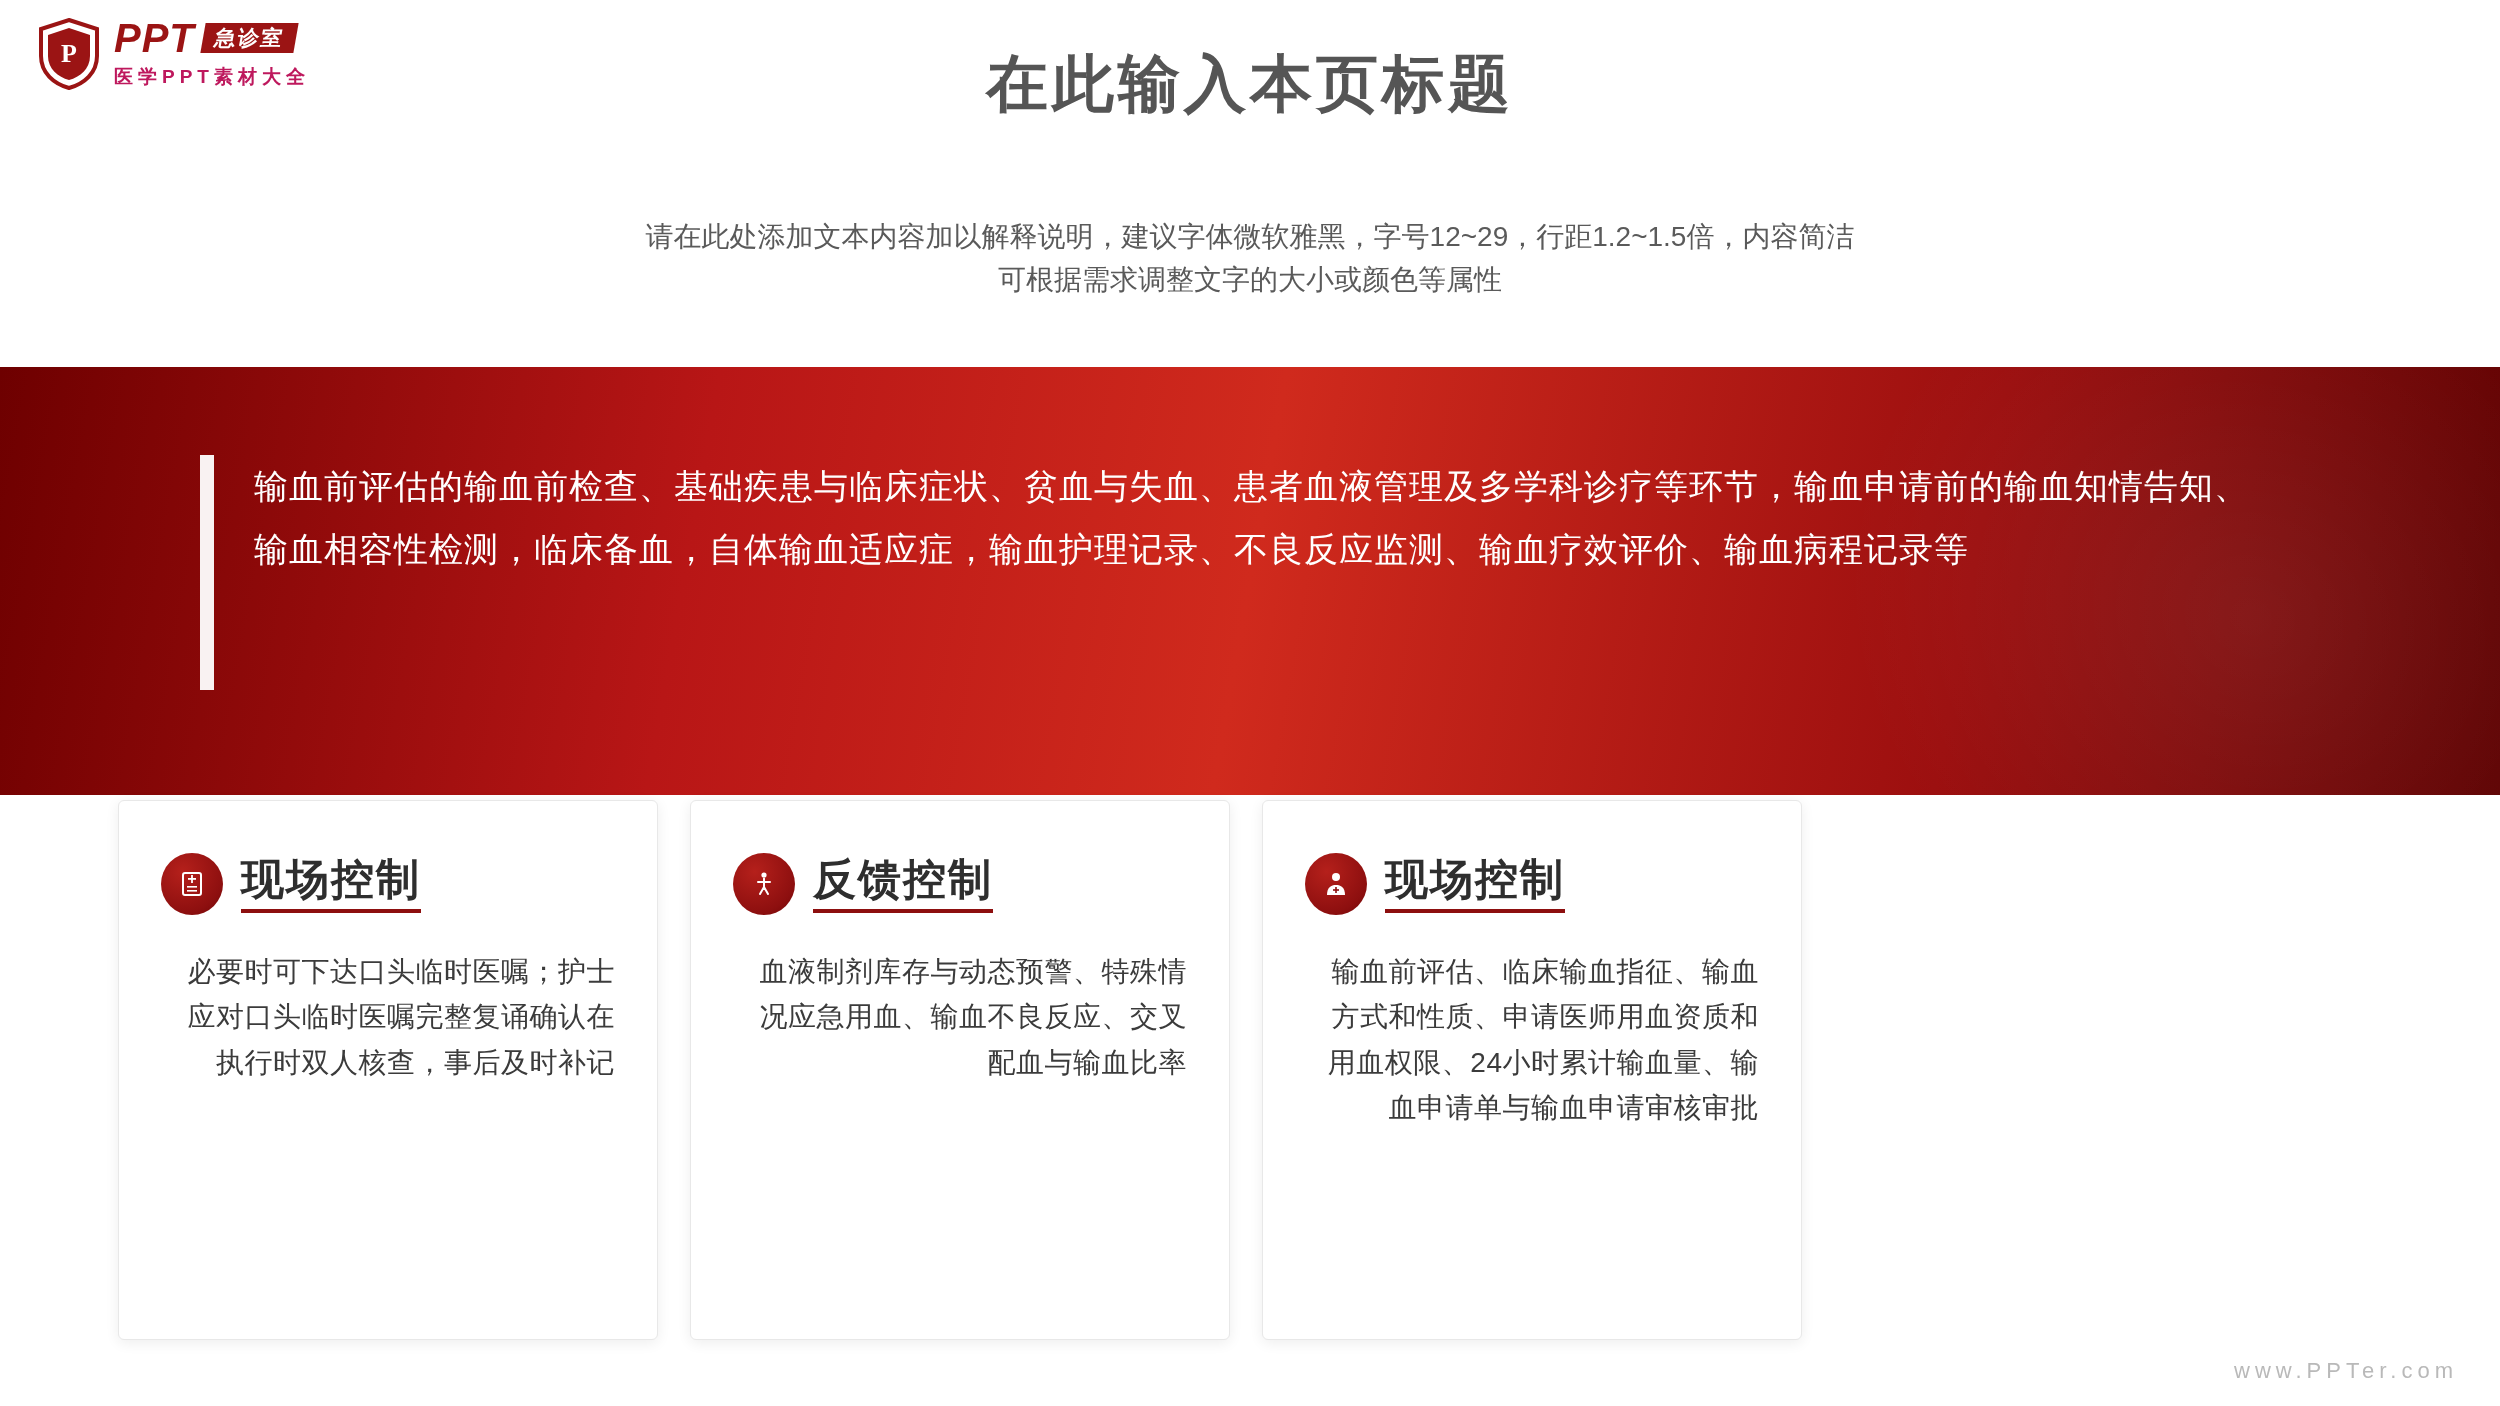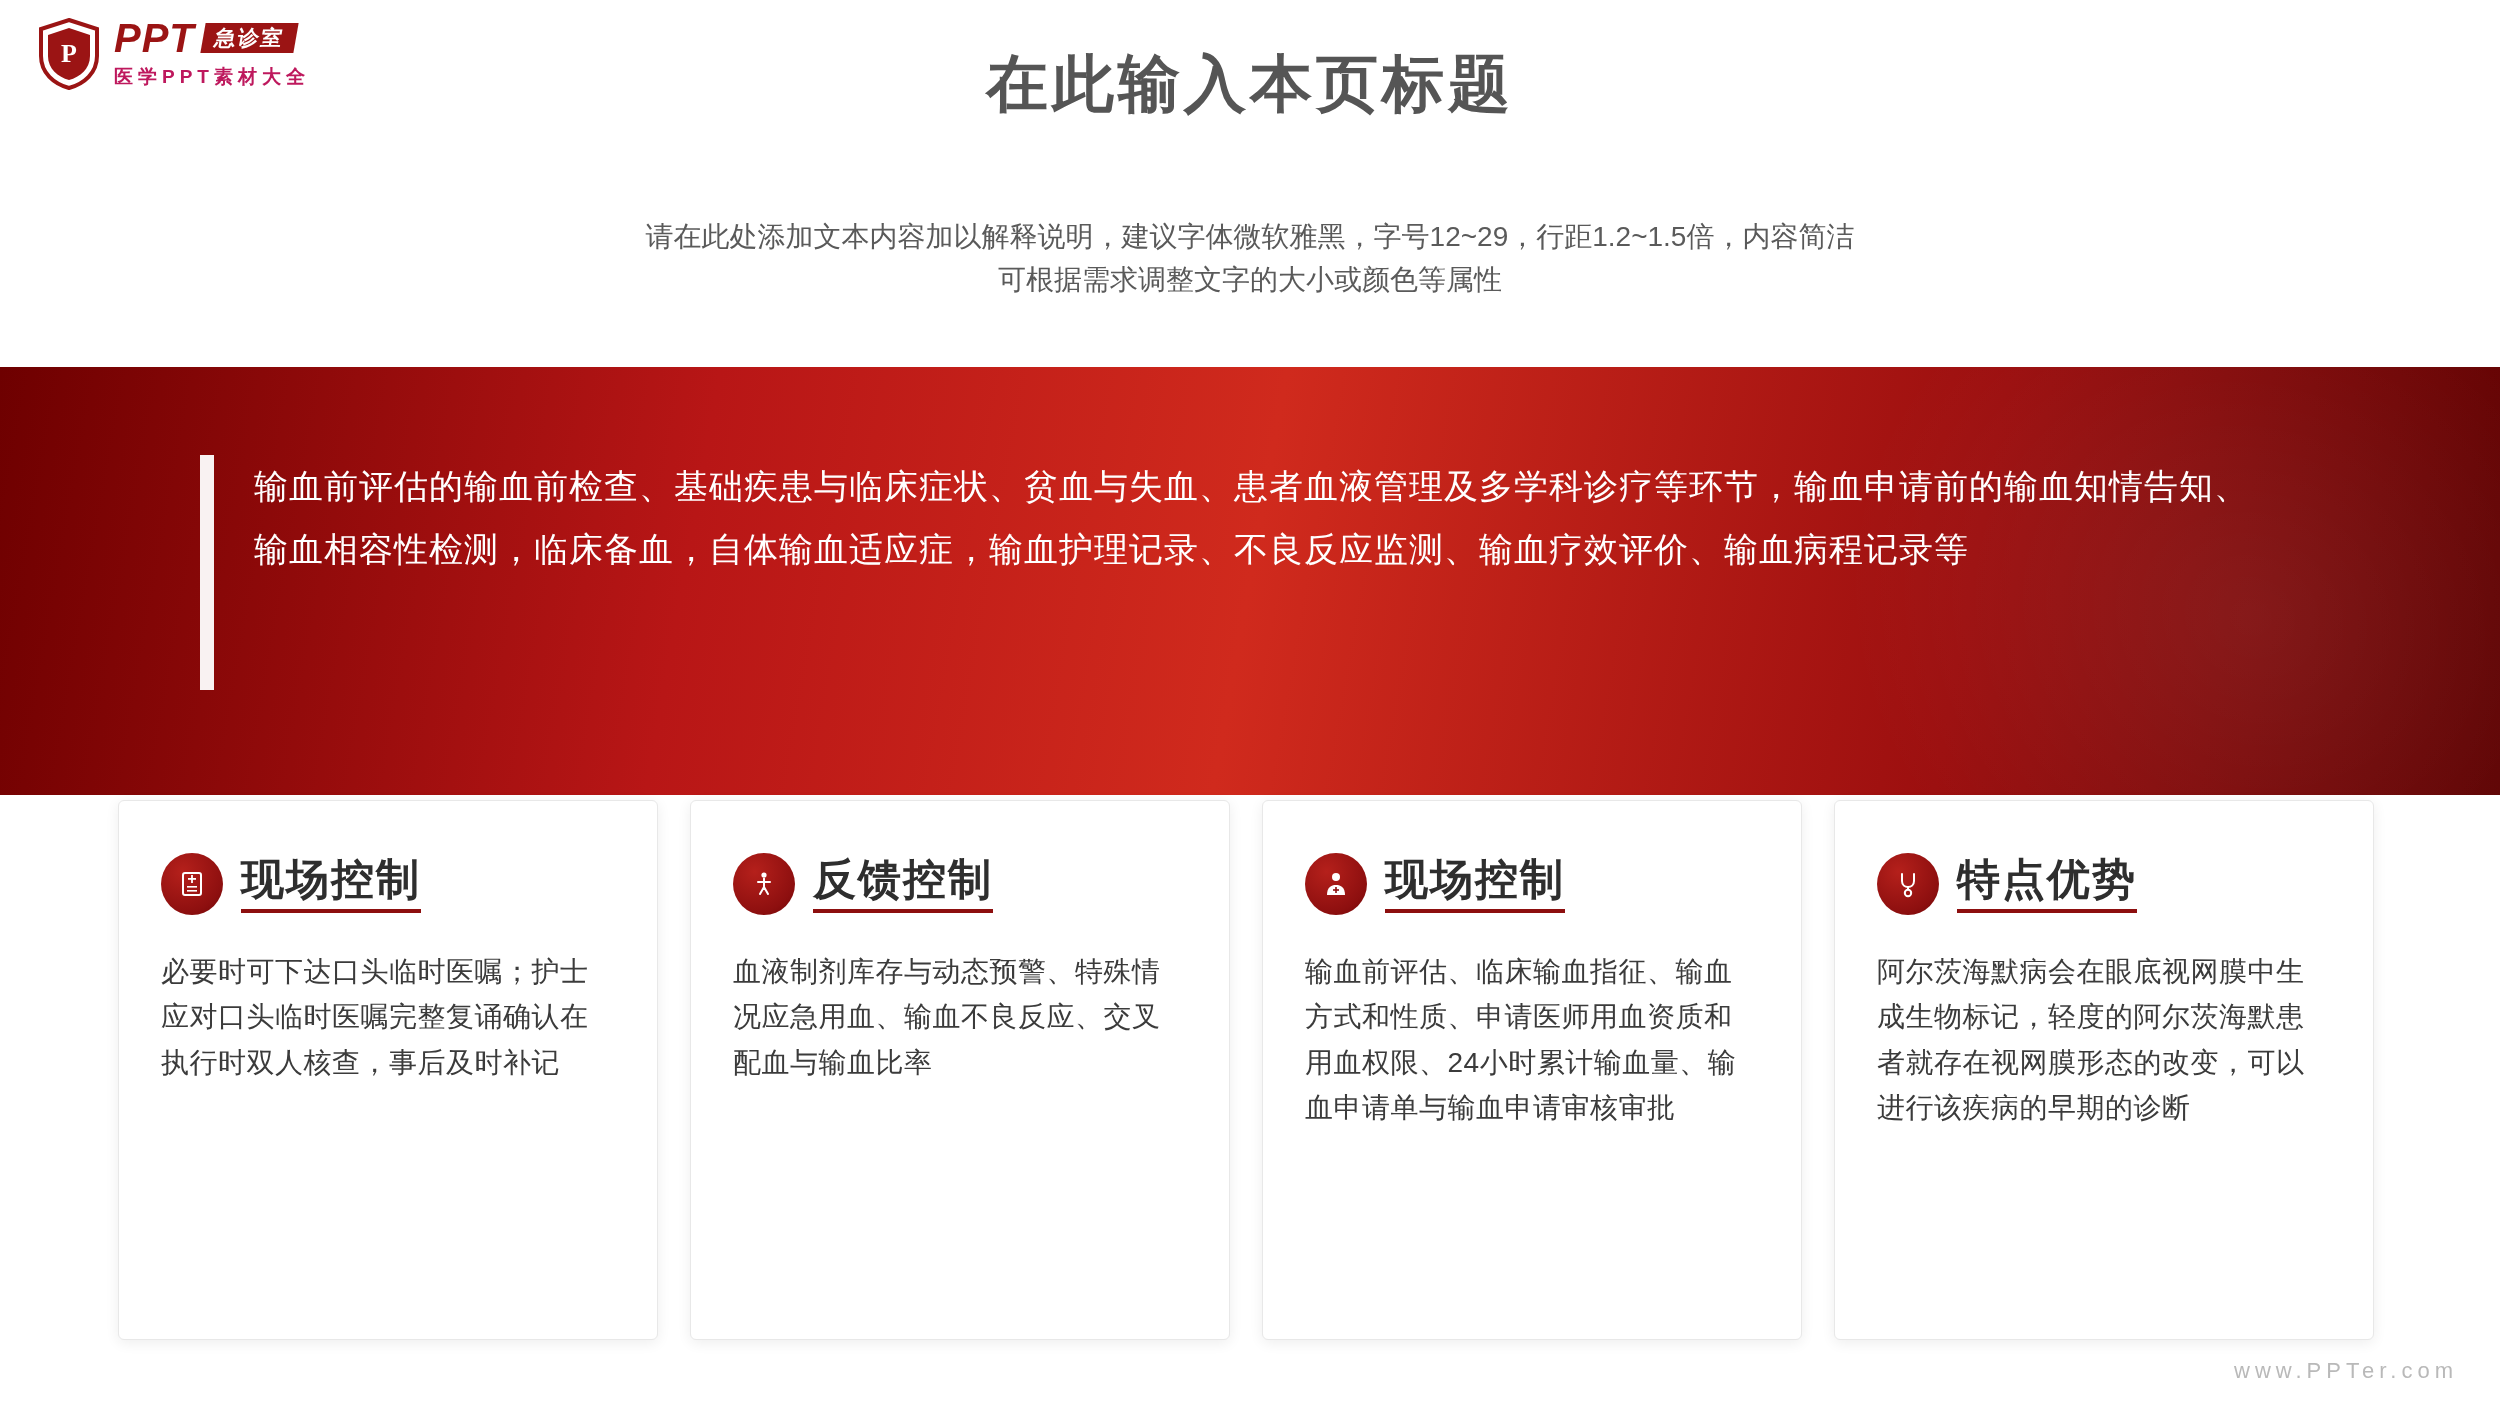--- a/index.html
+++ b/index.html
@@ -143,20 +143,21 @@
   }
   .card {
     width: 540px;
     min-height: 540px;
     background: #ffffff;
     border: 1px solid #e8e8e8;
     border-radius: 6px;
     box-shadow: 0 3px 14px rgba(0,0,0,0.07);
     padding: 52px 42px 40px 42px;
     box-sizing: border-box;
+    text-align: right;
   }
   .card-head {
     display: flex;
     align-items: center;
     gap: 18px;
     margin-bottom: 34px;
   }
   .card-icon {
     width: 62px;
     height: 62px;
@@ -266,29 +267,16 @@
           <path d="M6 26 C6 18.5 10 16 15 16 C20 16 24 18.5 24 26 Z" fill="#fff"></path>
           <rect x="14.2" y="18" width="1.6" height="6" fill="#8d0f0f"></rect>
           <rect x="12" y="20.2" width="6" height="1.6" fill="#8d0f0f"></rect>
         </svg>
       </span>
       <span class="card-title">现场控制</span>
     </div>
     <div class="card-body">输血前评估、临床输血指征、输血方式和性质、申请医师用血资质和用血权限、24小时累计输血量、输血申请单与输血申请审核审批</div>
   </div>
 
-  <div class="card">
-    <div class="card-head">
-      <span class="card-icon">
-        <svg width="30" height="30" viewBox="0 0 30 30">
-          <path d="M9 5 L9 12 C9 16 12 18 15 18 C18 18 21 16 21 12 L21 5" stroke="#fff" stroke-width="2" fill="none" stroke-linecap="round"></path>
-          <path d="M15 18 L15 21" stroke="#fff" stroke-width="2" fill="none"></path>
-          <circle cx="15" cy="24" r="3.2" fill="none" stroke="#fff" stroke-width="2"></circle>
-        </svg>
-      </span>
-      <span class="card-title">特点优势</span>
-    </div>
-    <div class="card-body">阿尔茨海默病会在眼底视网膜中生成生物标记，轻度的阿尔茨海默患者就存在视网膜形态的改变，可以进行该疾病的早期的诊断</div>
-  </div>
 
 </div>
 
 <div class="watermark">www.PPTer.com</div>
 
 </body></html>

